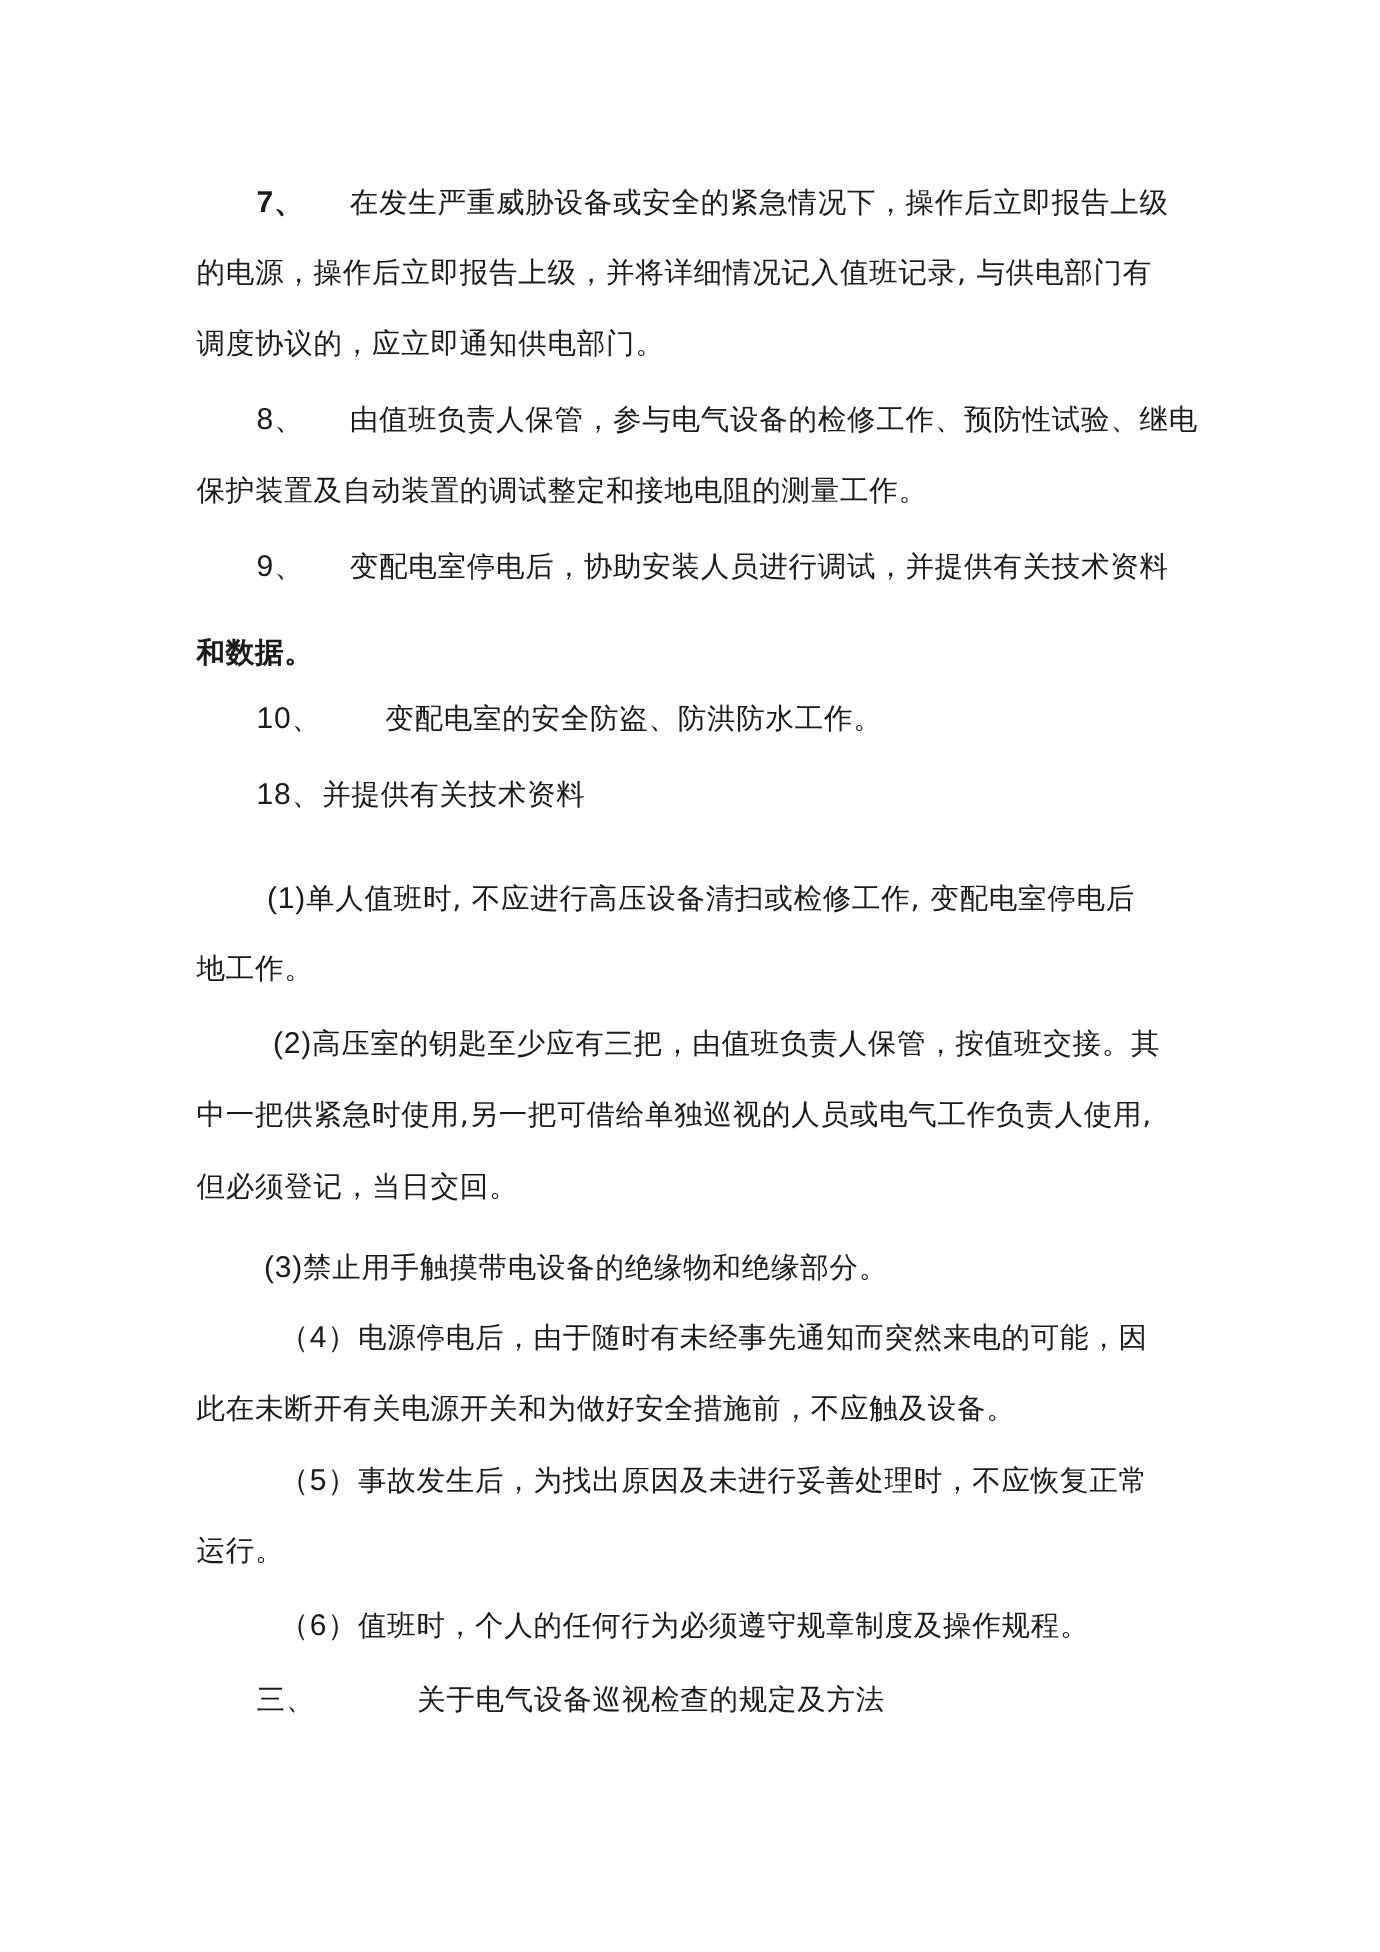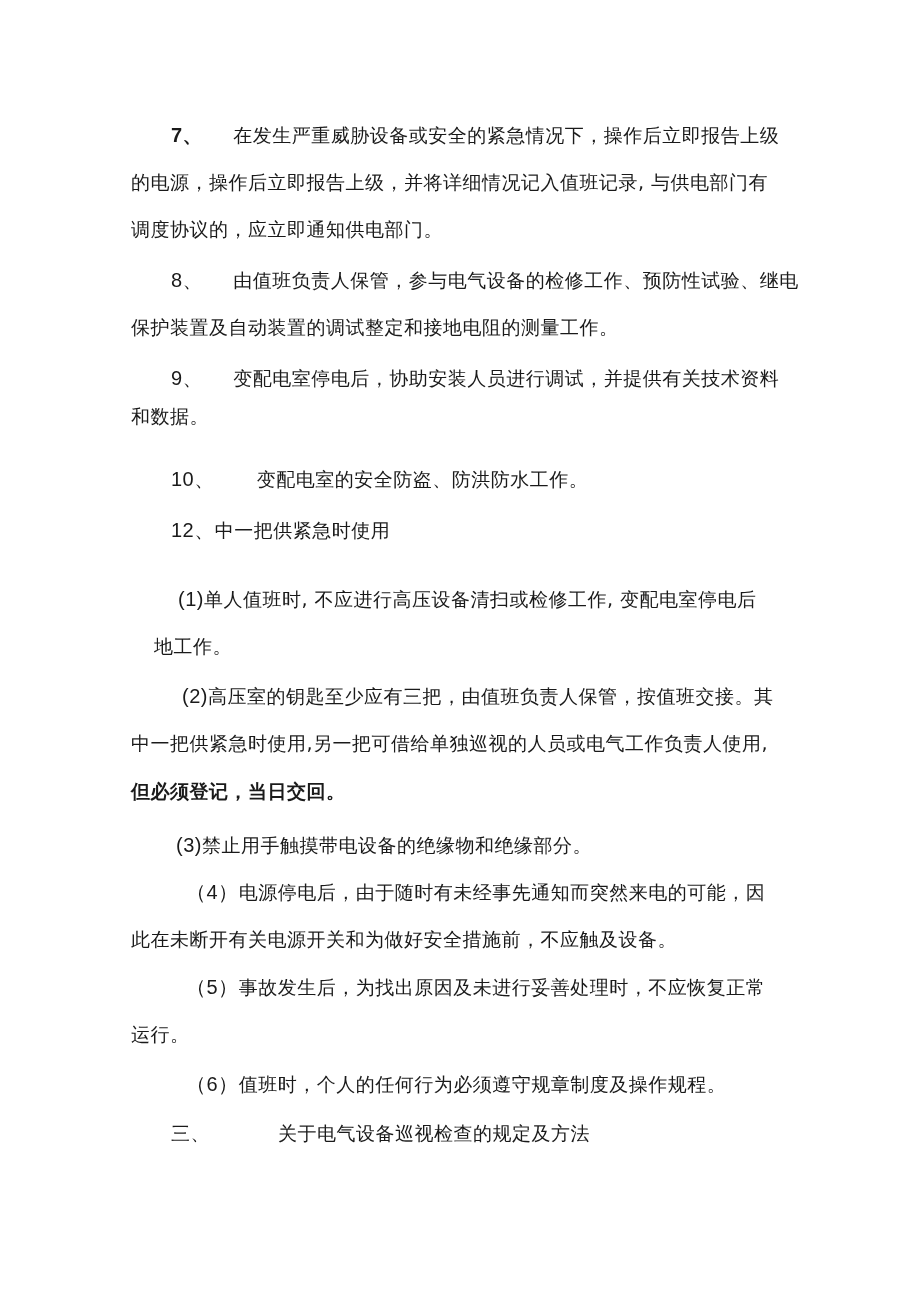--- a/index.html
+++ b/index.html
@@ -19,40 +19,40 @@
 <div class="line" style="left:131px;top:217px;">调度协议的，应立即通知供电部门。</div>
 
 <div class="line" style="left:171px;top:268px;">
   <span class="num">8、</span><span class="gap" style="width:30px"></span><span>由值班负责人保管，参与电气设备的检修工作、预防性试验、继电</span>
 </div>
 <div class="line" style="left:131px;top:315px;">保护装置及自动装置的调试整定和接地电阻的测量工作。</div>
 
 <div class="line" style="left:171px;top:366px;">
   <span class="num">9、</span><span class="gap" style="width:30px"></span><span>变配电室停电后，协助安装人员进行调试，并提供有关技术资料</span>
 </div>
-<div class="line" style="left:131px;top:404px;">和数据。</div>
+<div class="line" style="left:131px;top:423px;font-weight:bold;">和数据。</div>
 
 <div class="line" style="left:171px;top:467px;text-align:center;">
   <span class="num">10、</span><span class="gap" style="width:42px"></span><span>变配电室的安全防盗、防洪防水工作。</span>
 </div>
 
 <div class="line" style="left:171px;top:518px;">
-  <span class="num">12、</span><span>中一把供紧急时使用</span>
+  <span class="num">18、</span><span>并提供有关技术资料</span>
 </div>
 
 <div class="line" style="left:178px;top:587px;">
   <span class="num">(1)</span><span>单人值班时, 不应进行高压设备清扫或检修工作, 变配电室停电后</span>
 </div>
-<div class="line" style="left:131px;top:634px;margin-left:23px;">地工作。</div>
+<div class="line" style="left:131px;top:634px;">地工作。</div>
 
 <div class="line" style="left:182px;top:684px;">
   <span class="num">(2)</span><span>高压室的钥匙至少应有三把，由值班负责人保管，按值班交接。其</span>
 </div>
 <div class="line" style="left:131px;top:731px;">中一把供紧急时使用,另一把可借给单独巡视的人员或电气工作负责人使用,</div>
-<div class="line" style="left:131px;top:779px;font-weight:bold;">但必须登记，当日交回。</div>
+<div class="line" style="left:131px;top:779px;">但必须登记，当日交回。</div>
 
 <div class="line" style="left:176px;top:833px;">
   <span class="num">(3)</span><span>禁止用手触摸带电设备的绝缘物和绝缘部分。</span>
 </div>
 
 <div class="line" style="left:186px;top:880px;">
   <span class="num">（4）</span><span>电源停电后，由于随时有未经事先通知而突然来电的可能，因</span>
 </div>
 <div class="line" style="left:131px;top:927px;">此在未断开有关电源开关和为做好安全措施前，不应触及设备。</div>
 

